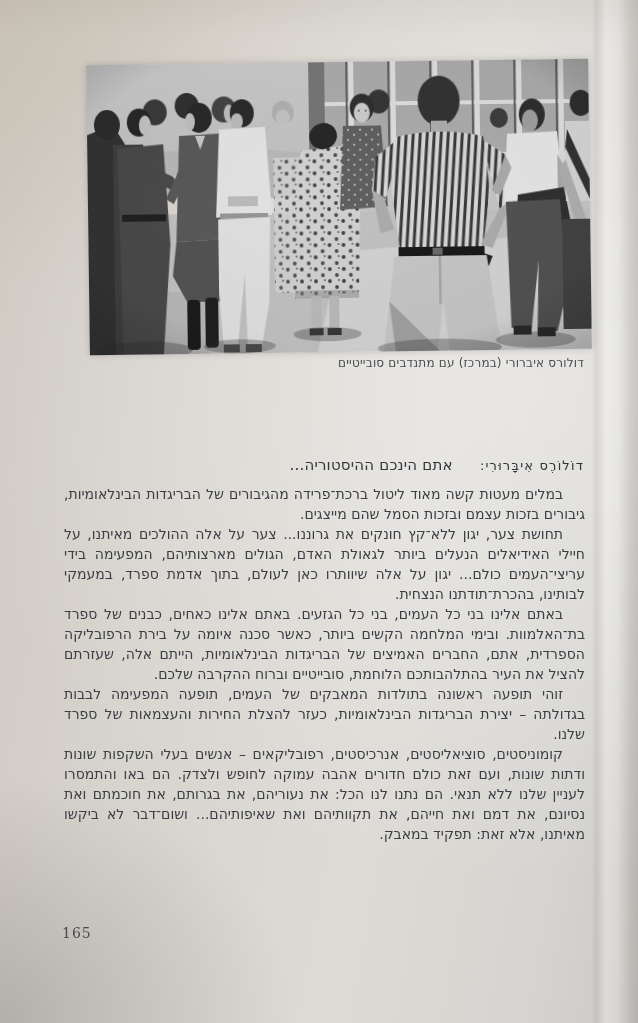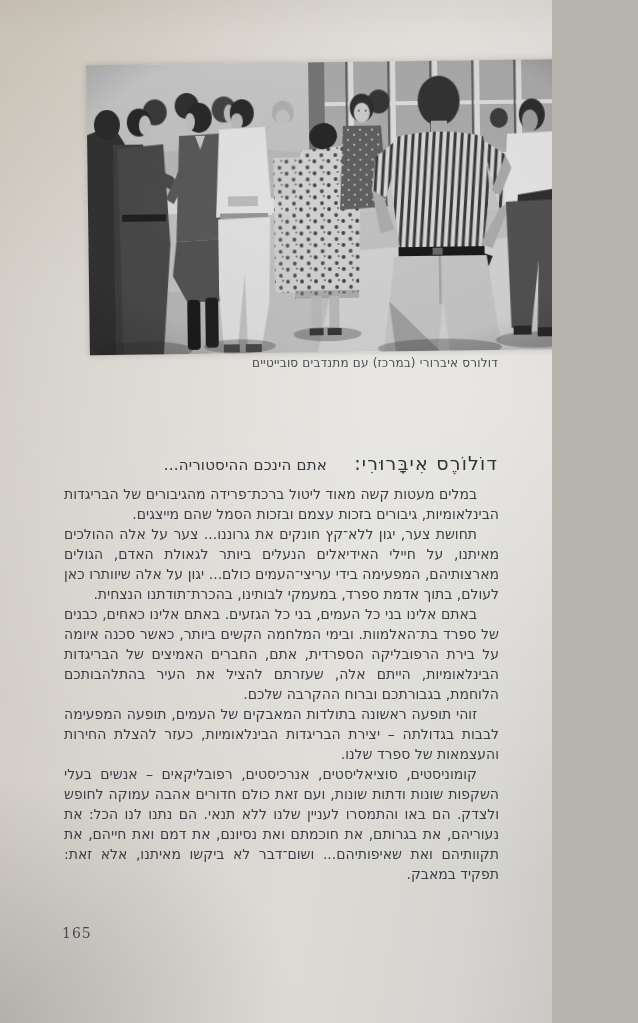--- a/index.html
+++ b/index.html
@@ -1,17 +1,17 @@
 <!DOCTYPE html>
 <html lang="he"><head>
 <meta charset="utf-8">
 <style>
   html,body{margin:0;padding:0;background:#b7b4ae;}
   .scene{
-    position:relative;width:552px;height:1023px;overflow:hidden;
+    position:relative;width:638px;height:1023px;overflow:hidden;
     font-family:"DejaVu Sans",sans-serif;
     background:
       radial-gradient(520px 420px at 0% 0%, rgba(186,168,138,0.20), rgba(186,168,138,0) 70%),
       radial-gradient(460px 380px at 0% 100%, rgba(60,58,52,0.22), rgba(60,58,52,0) 65%),
       radial-gradient(900px 760px at 82% 38%, rgba(255,255,255,0.38), rgba(255,255,255,0) 65%),
       linear-gradient(100deg, #cdc8c0 0%, #d7d3cd 30%, #dedbd6 62%, #d6d4d0 86%, #cbc9c5 100%),
       #d3d0ca;
   }
   .edge-crease{
     position:absolute;top:0;left:592px;width:46px;height:1023px;pointer-events:none;
@@ -33,21 +33,21 @@
   .caption{
     position:absolute;top:356px;right:54px;left:90px;
     direction:rtl;text-align:right;font-size:12px;letter-spacing:0.2px;
     color:#4a4e53;
   }
   .heading{
     position:absolute;top:440px;right:54px;left:60px;margin:0;
     direction:rtl;text-align:right;font-weight:normal;color:#2e3337;
     white-space:nowrap;
   }
-  .heading .speaker{font-size:19px;letter-spacing:1.2px;}
+  .heading .speaker{font-size:13px;letter-spacing:1.2px;}
   .heading .headrest{font-size:15px;margin-right:17px;letter-spacing:0.2px;color:#33383d;}
   .bodytext{
     position:absolute;top:484px;right:53px;left:64px;
     direction:rtl;color:#3a3f45;font-size:14px;line-height:20px;
   }
   .bodytext p{margin:0;text-align:justify;text-indent:22px;}
   .pagenum{
     position:absolute;top:925px;left:62px;
     font-family:"DejaVu Serif",serif;font-size:14px;color:#484c50;letter-spacing:1px;
   }
@@ -240,21 +240,21 @@
   <div class="caption">דולורס איברורי (במרכז) עם מתנדבים סובייטיים</div>
 
   <h1 class="heading">
     <span class="speaker">דוֹלוֹרֶס אִיבָּרוּרִי:</span>
     <span class="headrest">אתם הינכם ההיסטוריה...</span>
   </h1>
 
   <div class="bodytext">
     <p>במלים מעטות קשה מאוד ליטול ברכת־פרידה מהגיבורים של הבריגדות הבינלאומיות, גיבורים בזכות עצמם ובזכות הסמל שהם מייצגים.</p>
     <p>תחושת צער, יגון ללא־קץ חונקים את גרוננו... צער על אלה ההולכים מאיתנו, על חיילי האידיאלים הנעלים ביותר לגאולת האדם, הגולים מארצותיהם, המפעימה בידי עריצי־העמים כולם... יגון על אלה שיוותרו כאן לעולם, בתוך אדמת ספרד, במעמקי לבותינו, בהכרת־תודתנו הנצחית.</p>
-    <p>באתם אלינו בני כל העמים, בני כל הגזעים. באתם אלינו כאחים, כבנים של ספרד בת־האלמוות. ובימי המלחמה הקשים ביותר, כאשר סכנה איומה על בירת הרפובליקה הספרדית, אתם, החברים האמיצים של הבריגדות הבינלאומיות, הייתם אלה, שעזרתם להציל את העיר בהתלהבותכם הלוחמת, בגבורתכם וברוח ההקרבה שלכם.</p>
+    <p>באתם אלינו בני כל העמים, בני כל הגזעים. באתם אלינו כאחים, כבנים של ספרד בת־האלמוות. ובימי המלחמה הקשים ביותר, כאשר סכנה איומה על בירת הרפובליקה הספרדית, אתם, החברים האמיצים של הבריגדות הבינלאומיות, הייתם אלה, שעזרתם להציל את העיר בהתלהבותכם הלוחמת, סובייטיים וברוח ההקרבה שלכם.</p>
     <p>זוהי תופעה ראשונה בתולדות המאבקים של העמים, תופעה המפעימה לבבות בגדולתה – יצירת הבריגדות הבינלאומיות, כעזר להצלת החירות והעצמאות של ספרד שלנו.</p>
     <p>קומוניסטים, סוציאליסטים, אנרכיסטים, רפובליקאים – אנשים בעלי השקפות שונות ודתות שונות, ועם זאת כולם חדורים אהבה עמוקה לחופש ולצדק. הם באו והתמסרו לעניין שלנו ללא תנאי. הם נתנו לנו הכל: את נעוריהם, את בגרותם, את חוכמתם ואת נסיונם, את דמם ואת חייהם, את תקוותיהם ואת שאיפותיהם... ושום־דבר לא ביקשו מאיתנו, אלא זאת: תפקיד במאבק.</p>
   </div>
 
   <div class="pagenum">165</div>
 
   <div class="edge-crease"></div>
   <div class="top-shade"></div>
 </div>
 

